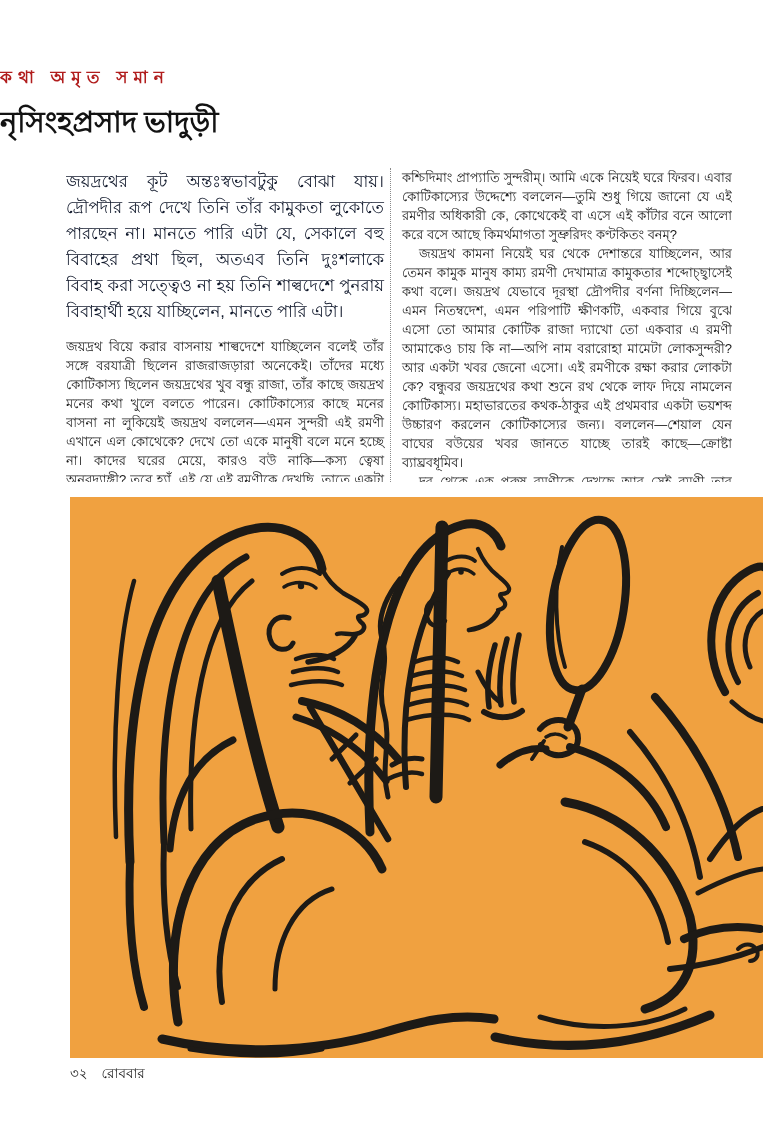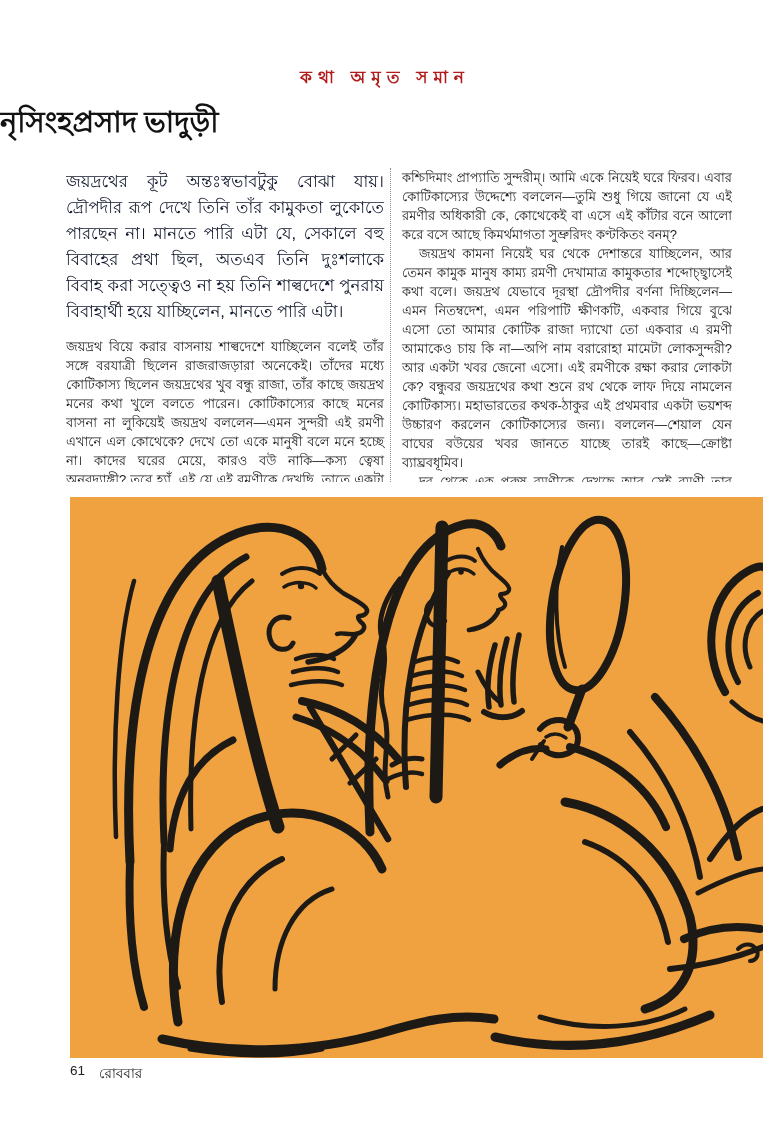--- a/index.html
+++ b/index.html
@@ -5,21 +5,21 @@
   * { margin:0; padding:0; box-sizing:border-box; }
   html,body { background:#ffffff; }
   .page {
     position:relative; width:770px; height:1136px; margin:0 auto;
     background:#ffffff; overflow:hidden;
     font-family:"Liberation Sans","DejaVu Sans",sans-serif;
     color:#1a1a1a;
   }
   .kicker {
     position:absolute; top:64px; left:0; width:100%;
-    text-align:center; font-size:17px; font-weight:bold;
+    text-align:left; font-size:17px; font-weight:bold;
     letter-spacing:6px; color:#b11d1d;
   }
   .author {
     position:absolute; top:99px; left:0; width:100%;
     text-align:left; font-size:29px; font-weight:bold; color:#121212;
     font-family:"Liberation Serif","DejaVu Serif",serif;
   }
   .columns {
     position:absolute; top:168px; left:66px; width:666px; height:314px;
     display:flex; overflow:hidden;
@@ -159,17 +159,17 @@
           <path d="M628 396 C655 382 676 374 693 372" stroke-width="5"></path>
           <path d="M614 442 C640 430 666 428 690 432" stroke-width="8"></path>
           <path d="M600 472 C640 468 668 460 693 450" stroke-width="6"></path>
           <path d="M668 452 C674 446 682 446 686 452 C690 458 686 464 680 464" stroke-width="4"></path>
         </g>
       </g>
     </svg>
   </div>
 
   <div class="footer">
-    <span>61</span>
+    <span>৩২</span>
     <span>রোববার</span>
   </div>
 
 </div>
 
 </body></html>

